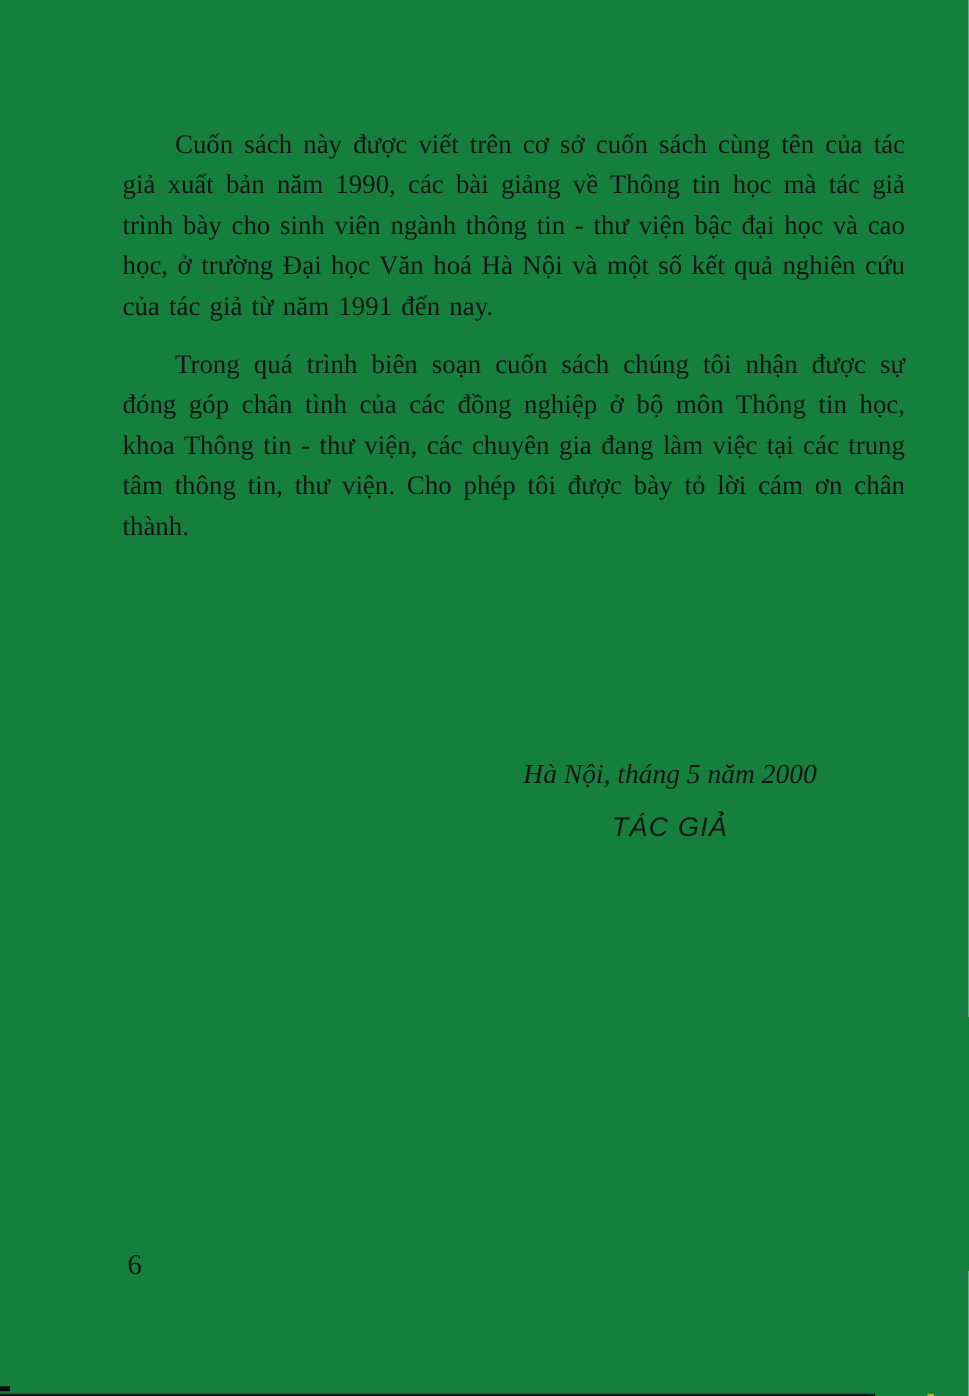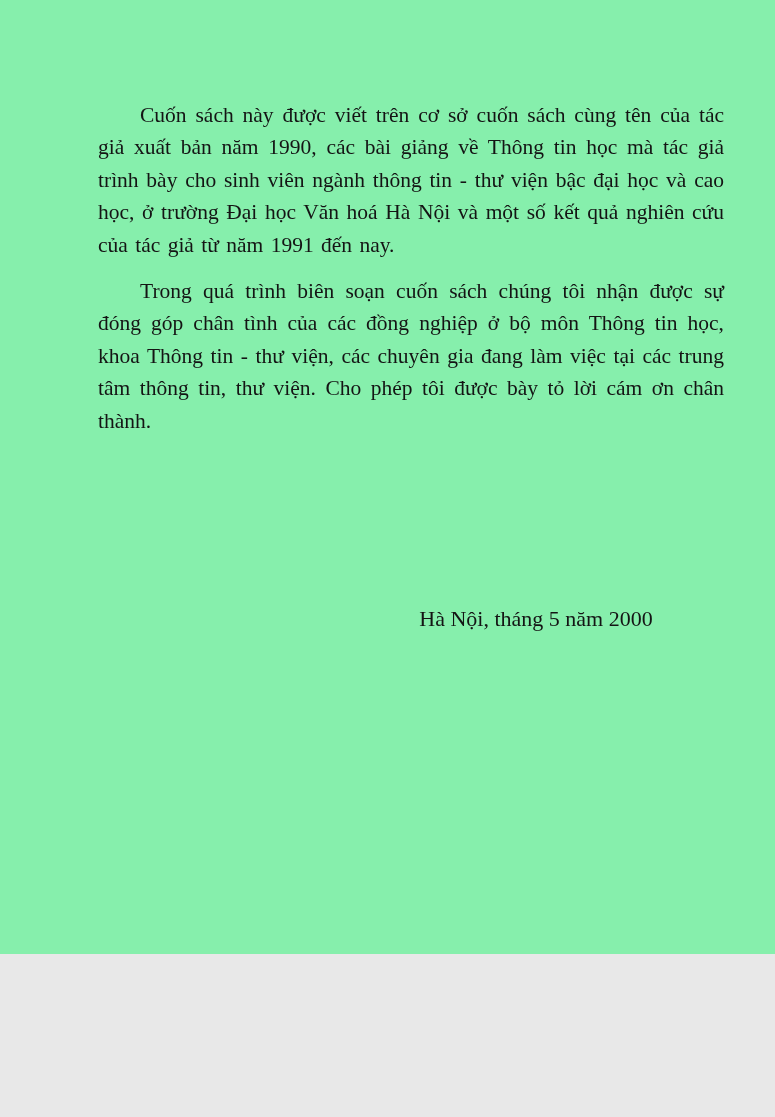--- a/index.html
+++ b/index.html
@@ -3,22 +3,22 @@
 <meta charset="utf-8">
 <style>
   html, body {
     margin: 0;
     padding: 0;
     background: #e8e8e8;
   }
   .page {
     position: relative;
     width: 775px;
-    height: 954px;
-    background: #86efac;
+    height: 1117px;
+    background: #15803d;
     overflow: hidden;
     font-family: "Liberation Serif", "DejaVu Serif", serif;
     color: #141414;
   }
   .content {
     position: absolute;
     left: 98px;
     top: 99px;
     width: 626px;
   }
@@ -33,20 +33,21 @@
   }
   .signature {
     position: absolute;
     left: 370px;
     top: 606px;
     width: 332px;
     text-align: center;
   }
   .sig-place-date {
     font-family: "Liberation Serif", "DejaVu Serif", serif;
+    font-style: italic;
     font-size: 22px;
     font-weight: 500;
     line-height: 26px;
   }
   .sig-author {
     margin-top: 17px;
     font-family: "Liberation Sans", "DejaVu Sans", sans-serif;
     font-style: italic;
     font-size: 21.5px;
     letter-spacing: 1px;
@@ -89,20 +90,21 @@
 
 <div class="page">
 
   <div class="content">
     <p>Cuốn sách này được viết trên cơ sở cuốn sách cùng tên của tác giả xuất bản năm 1990, các bài giảng về Thông tin học mà tác giả trình bày cho sinh viên ngành thông tin - thư viện bậc đại học và cao học, ở trường Đại học Văn hoá Hà Nội và một số kết quả nghiên cứu của tác giả từ năm 1991 đến nay.</p>
     <p>Trong quá trình biên soạn cuốn sách chúng tôi nhận được sự đóng góp chân tình của các đồng nghiệp ở bộ môn Thông tin học, khoa Thông tin - thư viện, các chuyên gia đang làm việc tại các trung tâm thông tin, thư viện. Cho phép tôi được bày tỏ lời cám ơn chân thành.</p>
   </div>
 
   <div class="signature">
     <div class="sig-place-date">Hà Nội, tháng 5 năm 2000</div>
+    <div class="sig-author">TÁC GIẢ</div>
   </div>
 
   <div class="page-number">6</div>
 
   <div class="scan-dash"></div>
   <div class="scan-bottom-line"></div>
   <div class="scan-speck"></div>
 
 </div>
 

